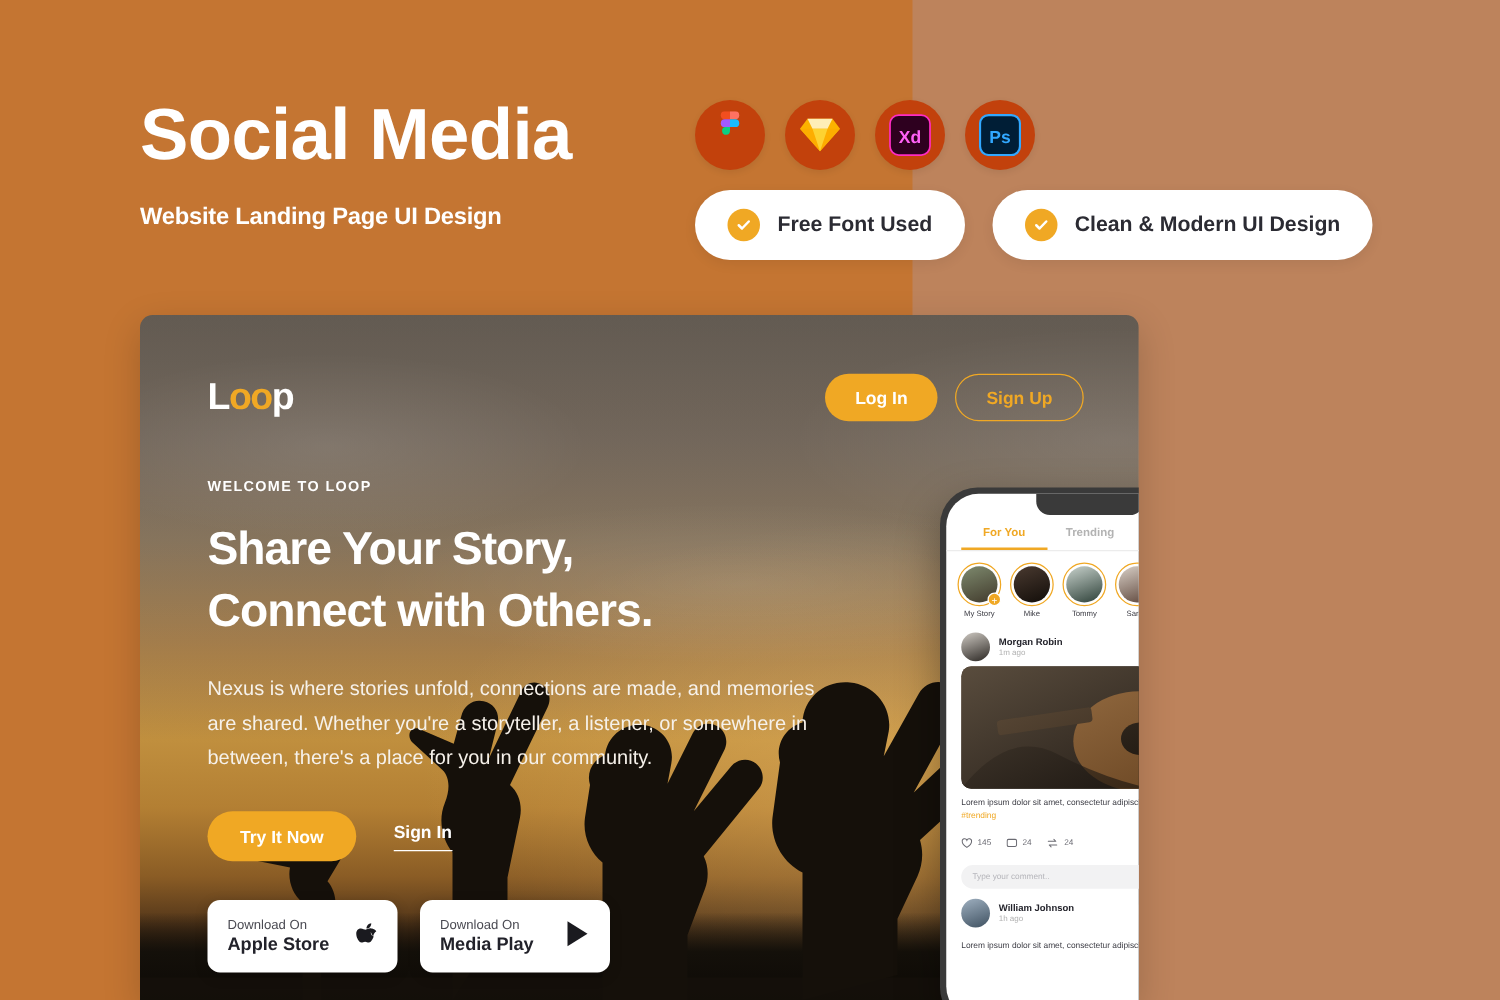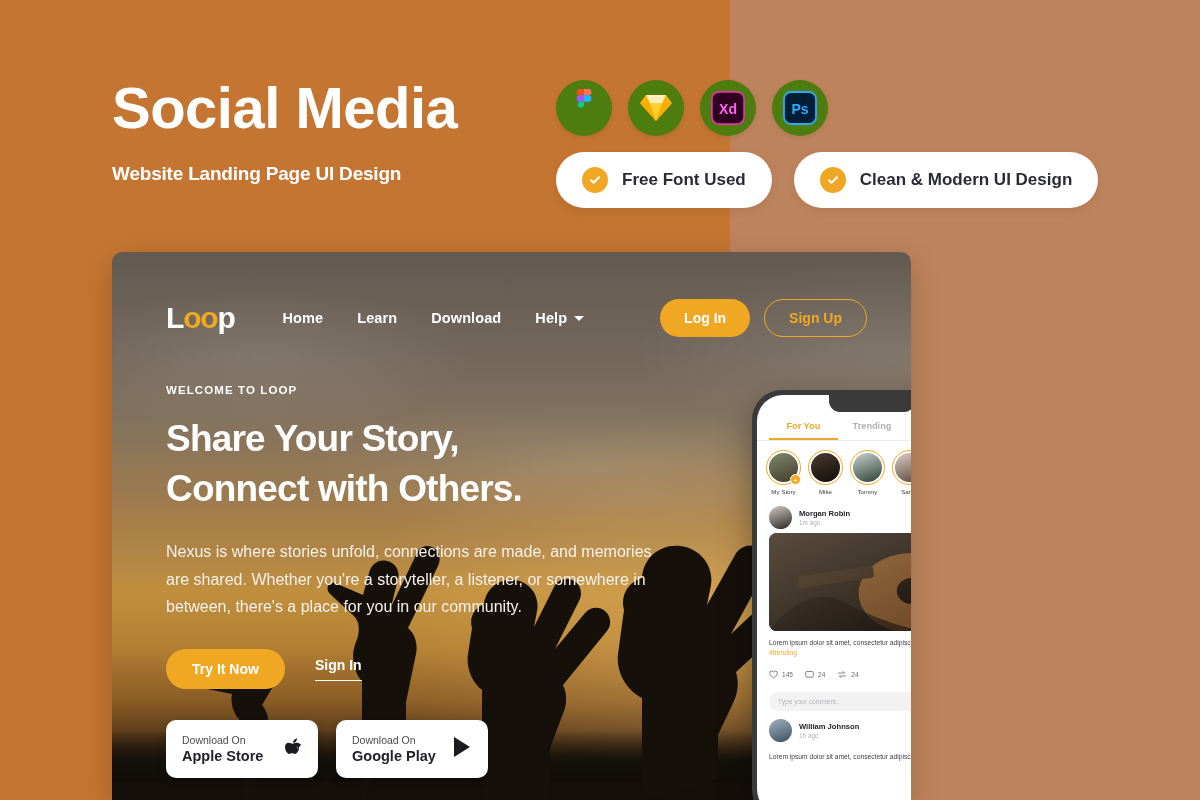--- a/index.html
+++ b/index.html
@@ -33,21 +33,21 @@
     font-size: 19px; font-weight: 700; color: #ffffff; letter-spacing: -0.2px;
   }
 
   
   .tools {
     position: absolute; left: 556px; top: 80px;
     display: flex; gap: 16px;
   }
   .tool {
     width: 56px; height: 56px; border-radius: 50%;
-    background: #4d7c0f;
+    background: #c2410c;
     display: flex; align-items: center; justify-content: center;
     box-shadow: 0 2px 6px rgba(0,0,0,.08);
   }
 
   
   .badges {
     position: absolute; left: 556px; top: 152px;
     display: flex; gap: 22px;
   }
   .badge {
@@ -345,35 +345,20 @@
       <path d="M890 548V446c-15-8-24-25-22-42l5-40c-4-13 4-26 17-30 1-18 16-31 34-29 18 2 31 18 28 35l-3 18 26-44v146c-2 7-4 14-8 20l-16 34v34z"></path>
       <path d="M130 548V470c-8-6-12-18-10-28l-30-6c-8-2-11-11-5-16 5-5 13-5 18 0l22 14 10-18c5-8 15-10 22-5 8 5 10 15 5 22l-12 20c6 7 8 17 5 26l-10 34v35z"></path>
     </g>
     <g fill="#15100a" opacity=".85">
       <rect x="0" y="530" width="976" height="18"></rect>
     </g>
   </svg>
 
   <div class="nav">
     <div class="logo"><span>L</span><span class="oo">oo</span><span>p</span></div>
-    <div class="nav-links">
-      <div class="nav-link">
-          <span>Home</span>
-        </div>
-      <div class="nav-link">
-          <span>Learn</span>
-        </div>
-      <div class="nav-link">
-          <span>Download</span>
-        </div>
-      <div class="nav-link">
-          <span>Help</span>
-          <span class="caret"></span>
-        </div>
-    </div>
     <div class="nav-actions">
       <button class="btn-login">Log In</button>
       <button class="btn-signup">Sign Up</button>
     </div>
   </div>
 
   <div class="hero">
     <div class="eyebrow">WELCOME TO LOOP</div>
     <div class="hero-title">
       <div>Share Your Story,</div>
@@ -395,21 +380,21 @@
       <span>
         <svg width="19" height="22" viewBox="0 0 19 22">
             <path d="M13.6 11.5c0-3 2.4-4.4 2.5-4.5-1.4-2-3.5-2.3-4.2-2.3-1.8-.2-3.5 1-4.4 1-.9 0-2.3-1-3.8-1C1.8 4.7 0 6.1 0 9c0 1.7.6 3.5 1.4 4.7.8 1.1 1.6 2.3 2.8 2.3 1.1 0 1.5-.7 2.9-.7 1.3 0 1.7.7 2.9.7 1.2 0 2-1.1 2.7-2.2.9-1.3 1.2-2.5 1.2-2.6 0 0-2.3-.9-2.3-3.7z" transform="translate(2,2)" fill="#1a1a1f"></path>
             <path d="M11 3.5c.6-.8 1.1-1.9 1-3-.9 0-2.1.6-2.8 1.4-.6.7-1.2 1.8-1 2.9 1 .1 2.1-.5 2.8-1.3z" transform="translate(2,2)" fill="#1a1a1f"></path>
           </svg>
       </span>
     </div>
     <div class="store">
       <div>
         <div class="store-top">Download On</div>
-        <div class="store-name">Google Play</div>
+        <div class="store-name">Media Play</div>
       </div>
       <span>
         <svg width="20" height="22" viewBox="0 0 20 22">
             <path d="M2 1l16 10L2 21z" fill="#1a1a1f"></path>
           </svg>
       </span>
     </div>
   </div>
 
   <div class="phone">

